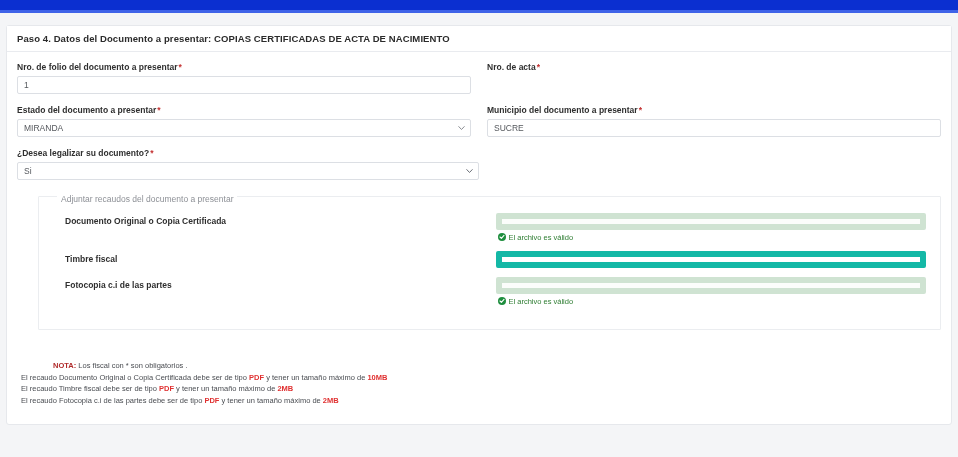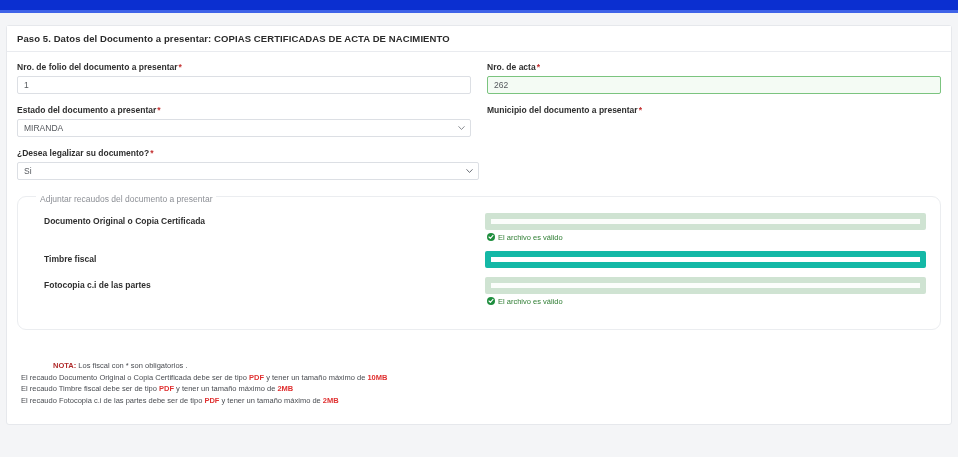--- a/index.html
+++ b/index.html
@@ -113,23 +113,24 @@
     transform: translateY(-50%);
     pointer-events: none;
     line-height: 0;
   }
   .select-wrap .chevron svg { display: block; }
 
   
   .attach-section {
     margin-top: 16px;
     border: 1px solid #ebedf0;
-    border-radius: 9px;
+    border-radius: 1px;
     padding: 4px 14px 14px 14px;
     position: relative;
+    margin-left: 21px;
   }
   .attach-legend {
     font-size: 8.5px;
     color: #8d9096;
     background: #ffffff;
     padding: 0 4px;
     position: relative;
     top: -9px;
     left: 4px;
     display: inline-block;
@@ -221,37 +222,36 @@
 </head>
 <body>
 
 <div class="topbar"></div>
 <div class="topbar-under"></div>
 <div class="page-gap"></div>
 
 <div class="card">
 
   <div class="card-header">
-    <div class="card-header-title">Paso 5. Datos del Documento a presentar: COPIAS CERTIFICADAS DE ACTA DE NACIMIENTO</div>
+    <div class="card-header-title">Paso 4. Datos del Documento a presentar: COPIAS CERTIFICADAS DE ACTA DE NACIMIENTO</div>
   </div>
 
   <div class="card-body">
 
     <div class="row">
       <div class="col">
         <label class="field-label">
           <span>Nro. de folio del documento a presentar</span><span class="req">*</span>
         </label>
         <input class="input" type="text" value="1" style="">
       </div>
       <div class="col">
         <label class="field-label">
           <span>Nro. de acta</span><span class="req">*</span>
         </label>
-        <input class="input valid" type="text" value="262" style="">
       </div>
     </div>
 
     <div class="row">
       <div class="col">
         <label class="field-label">
           <span>Estado del documento a presentar</span><span class="req">*</span>
         </label>
         <div class="select-wrap">
           <input class="input" type="text" readonly="" value="MIRANDA" style="">
@@ -259,20 +259,23 @@
             <svg width="7" height="5" viewBox="0 0 7 5">
                 <path d="M0.5 0.8 L3.5 4 L6.5 0.8" fill="none" stroke="#8a8d93" stroke-width="1"></path>
               </svg>
           </span>
         </div>
       </div>
       <div class="col">
         <label class="field-label">
           <span>Municipio del documento a presentar</span><span class="req">*</span>
         </label>
+        <div class="select-wrap">
+          <input class="input" type="text" readonly="" value="SUCRE" style="">
+        </div>
       </div>
     </div>
 
     <div class="row">
       <div class="col-half">
         <label class="field-label">
           <span>¿Desea legalizar su documento?</span><span class="req">*</span>
         </label>
         <div class="select-wrap">
           <input class="input" type="text" readonly="" value="Si" style="">

